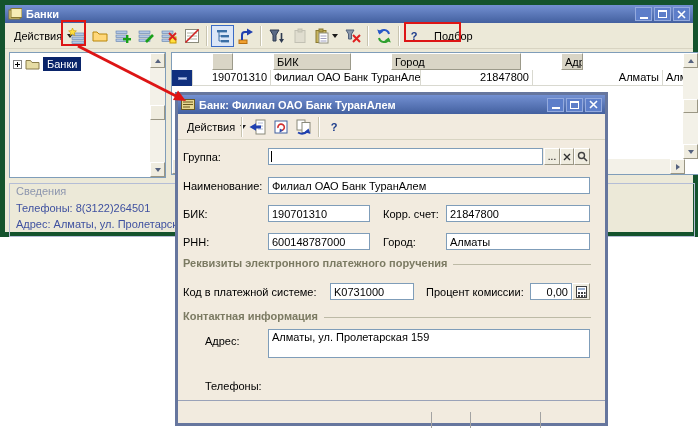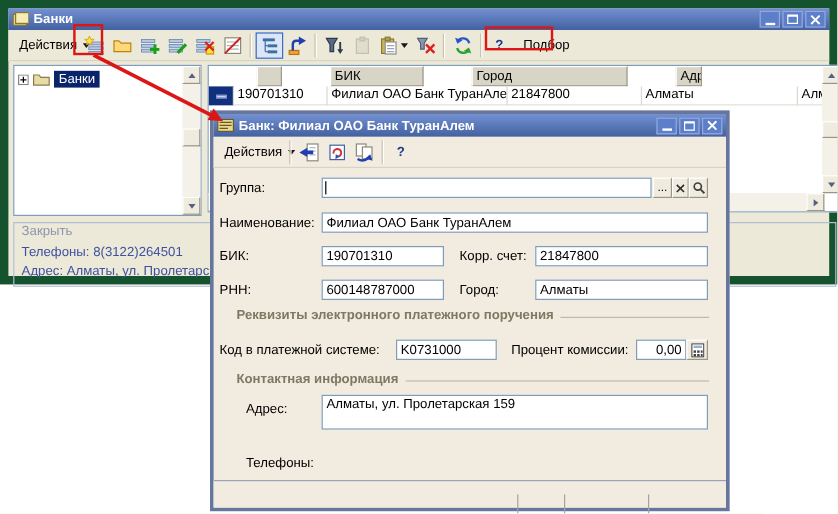--- a/index.html
+++ b/index.html
@@ -1,20 +1,20 @@
 <!DOCTYPE html>
 <html><head>
 <meta charset="utf-8">
 <style>
   * { margin:0; padding:0; box-sizing:border-box; }
   body { background:#fff; font-family:"Liberation Sans","DejaVu Sans",sans-serif; font-size:11px; color:#000; }
   #stage { position:relative; width:698px; height:428px; overflow:hidden; background:#fff; }
 
   
-  .main-win { position:absolute; left:0; top:0; width:698px; height:237px; border:7px solid #14532d; background:#ece9d8; z-index:1; }
+  .main-win { position:absolute; left:0; top:0; width:698px; height:237px; border:5px solid #14532d; background:#ece9d8; z-index:1;text-align:right; }
   .dialog  { position:absolute; left:175px; top:92px; width:433px; height:334px; border:3px solid #66769e; background:#f2ebdf; z-index:5; }
 
   .titlebar { position:absolute; left:0; top:0; right:0; height:18px; background:linear-gradient(#7390d2,#43609f); display:flex; align-items:center; gap:4px; padding:0 3px; color:#fff; font-weight:bold; }
   .dialog .titlebar { height:19px; }
   .win-controls { margin-left:auto; display:flex; gap:2px; }
   .wbtn { width:17px; height:14px; background:#5d7ec9; border:1px solid #94aade; display:flex; align-items:center; justify-content:center; }
   .glyph-min { width:8px; height:2px; background:#fff; margin-top:7px; }
   .glyph-max { width:9px; height:8px; border:1px solid #fff; border-top:2px solid #fff; }
   .appicon { display:block; }
 
@@ -57,21 +57,21 @@
   .infobox { position:absolute; left:4px; top:178px; width:686px; height:54px; border:1px solid #b4bdd6; }
   .info-title { position:absolute; left:6px; top:1px; color:#8d96ae; }
   .info-line1 { position:absolute; left:6px; top:18px; color:#3f51a0; white-space:nowrap; }
   .info-line2 { position:absolute; left:6px; top:34px; color:#3f51a0; white-space:nowrap; }
 
   
   .lbl { position:absolute; white-space:nowrap; }
   .fld { position:absolute; height:17px; border:1px solid #7f9db9; background:#fff; font-family:"Liberation Sans","DejaVu Sans",sans-serif; font-size:11px; padding:1px 3px; }
   textarea.fld { resize:none; overflow:hidden; line-height:13px; }
   .minibtn { position:absolute; height:17px; background:#efecdf; border:1px solid; border-color:#fff #9a9684 #9a9684 #fff; display:flex; align-items:center; justify-content:center; font-size:10px; }
-  .section { position:absolute; left:19px; right:14px; display:flex; align-items:center; gap:6px; font-weight:bold; color:#7b7a62;text-align:right; }
+  .section { position:absolute; left:5px; right:14px; display:flex; align-items:center; gap:6px; font-weight:bold; color:#7b7a62;text-align:right; }
   .section .rule { flex:1; border-top:1px solid #bdbaa6; margin-top:2px; }
   .btnbar { position:absolute; left:0; right:0; bottom:0; height:23px; border-top:1px solid #9aa2b8; display:flex; justify-content:flex-end; align-items:center; background:#f2ebdf; }
   .dbtn { padding:16px 11px; border-left:1px solid #a3a3a3;margin-top:44px; }
   .dbtn.ok { font-weight:bold; }
 
   
   .redbox { position:absolute; border:2px solid #dd1515; z-index:9; }
   .redline { position:absolute; left:0; top:0; z-index:9; pointer-events:none; }
 </style>
 </head>
@@ -286,21 +286,21 @@
             <span class="arr-left"></span>
           </span>
         <span class="sthumb" style="left:15px; top:0; width:70px; height:15px;"></span>
         <span class="sbtn" style="right:0; top:0;">
             <span class="arr-right"></span>
           </span>
       </div>
     </div>
 
     <div class="infobox">
-      <span class="info-title">Закрыть</span>
+      <span class="info-title">Сведения</span>
       <span class="info-line1">Телефоны: 8(3122)264501</span>
       <span class="info-line2">Адрес: Алматы, ул. Пролетарская</span>
     </div>
   </div>
 
   <div class="dialog">
     <div class="titlebar">
       <span>
         <svg class="appicon" width="14" height="11">
             <rect x="0.5" y="0.5" width="13" height="10" fill="#e8d890" stroke="#6a5a20"></rect>

